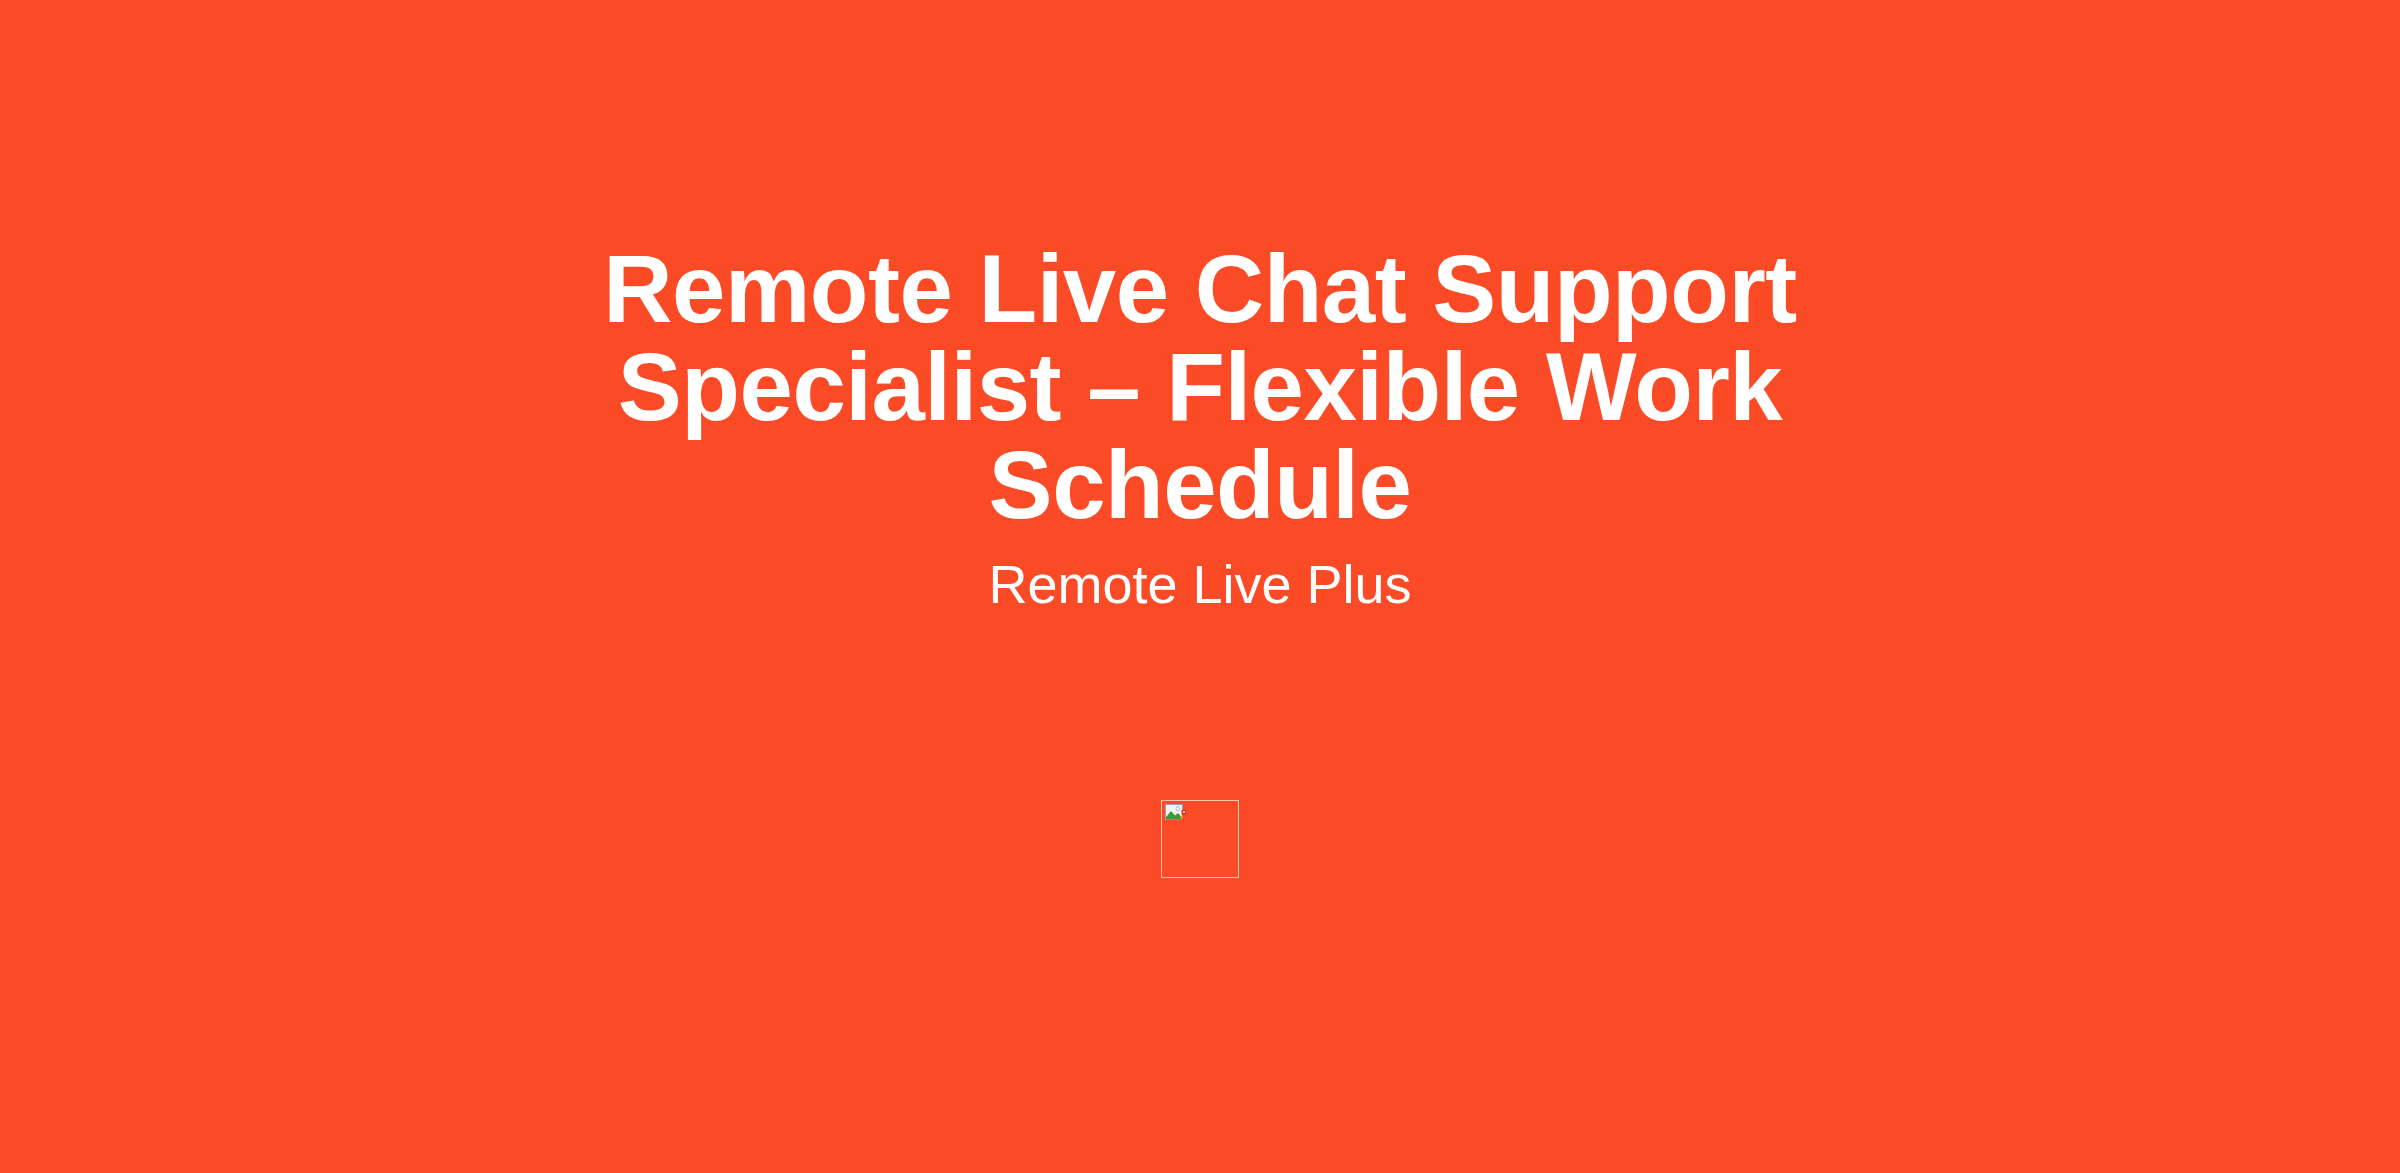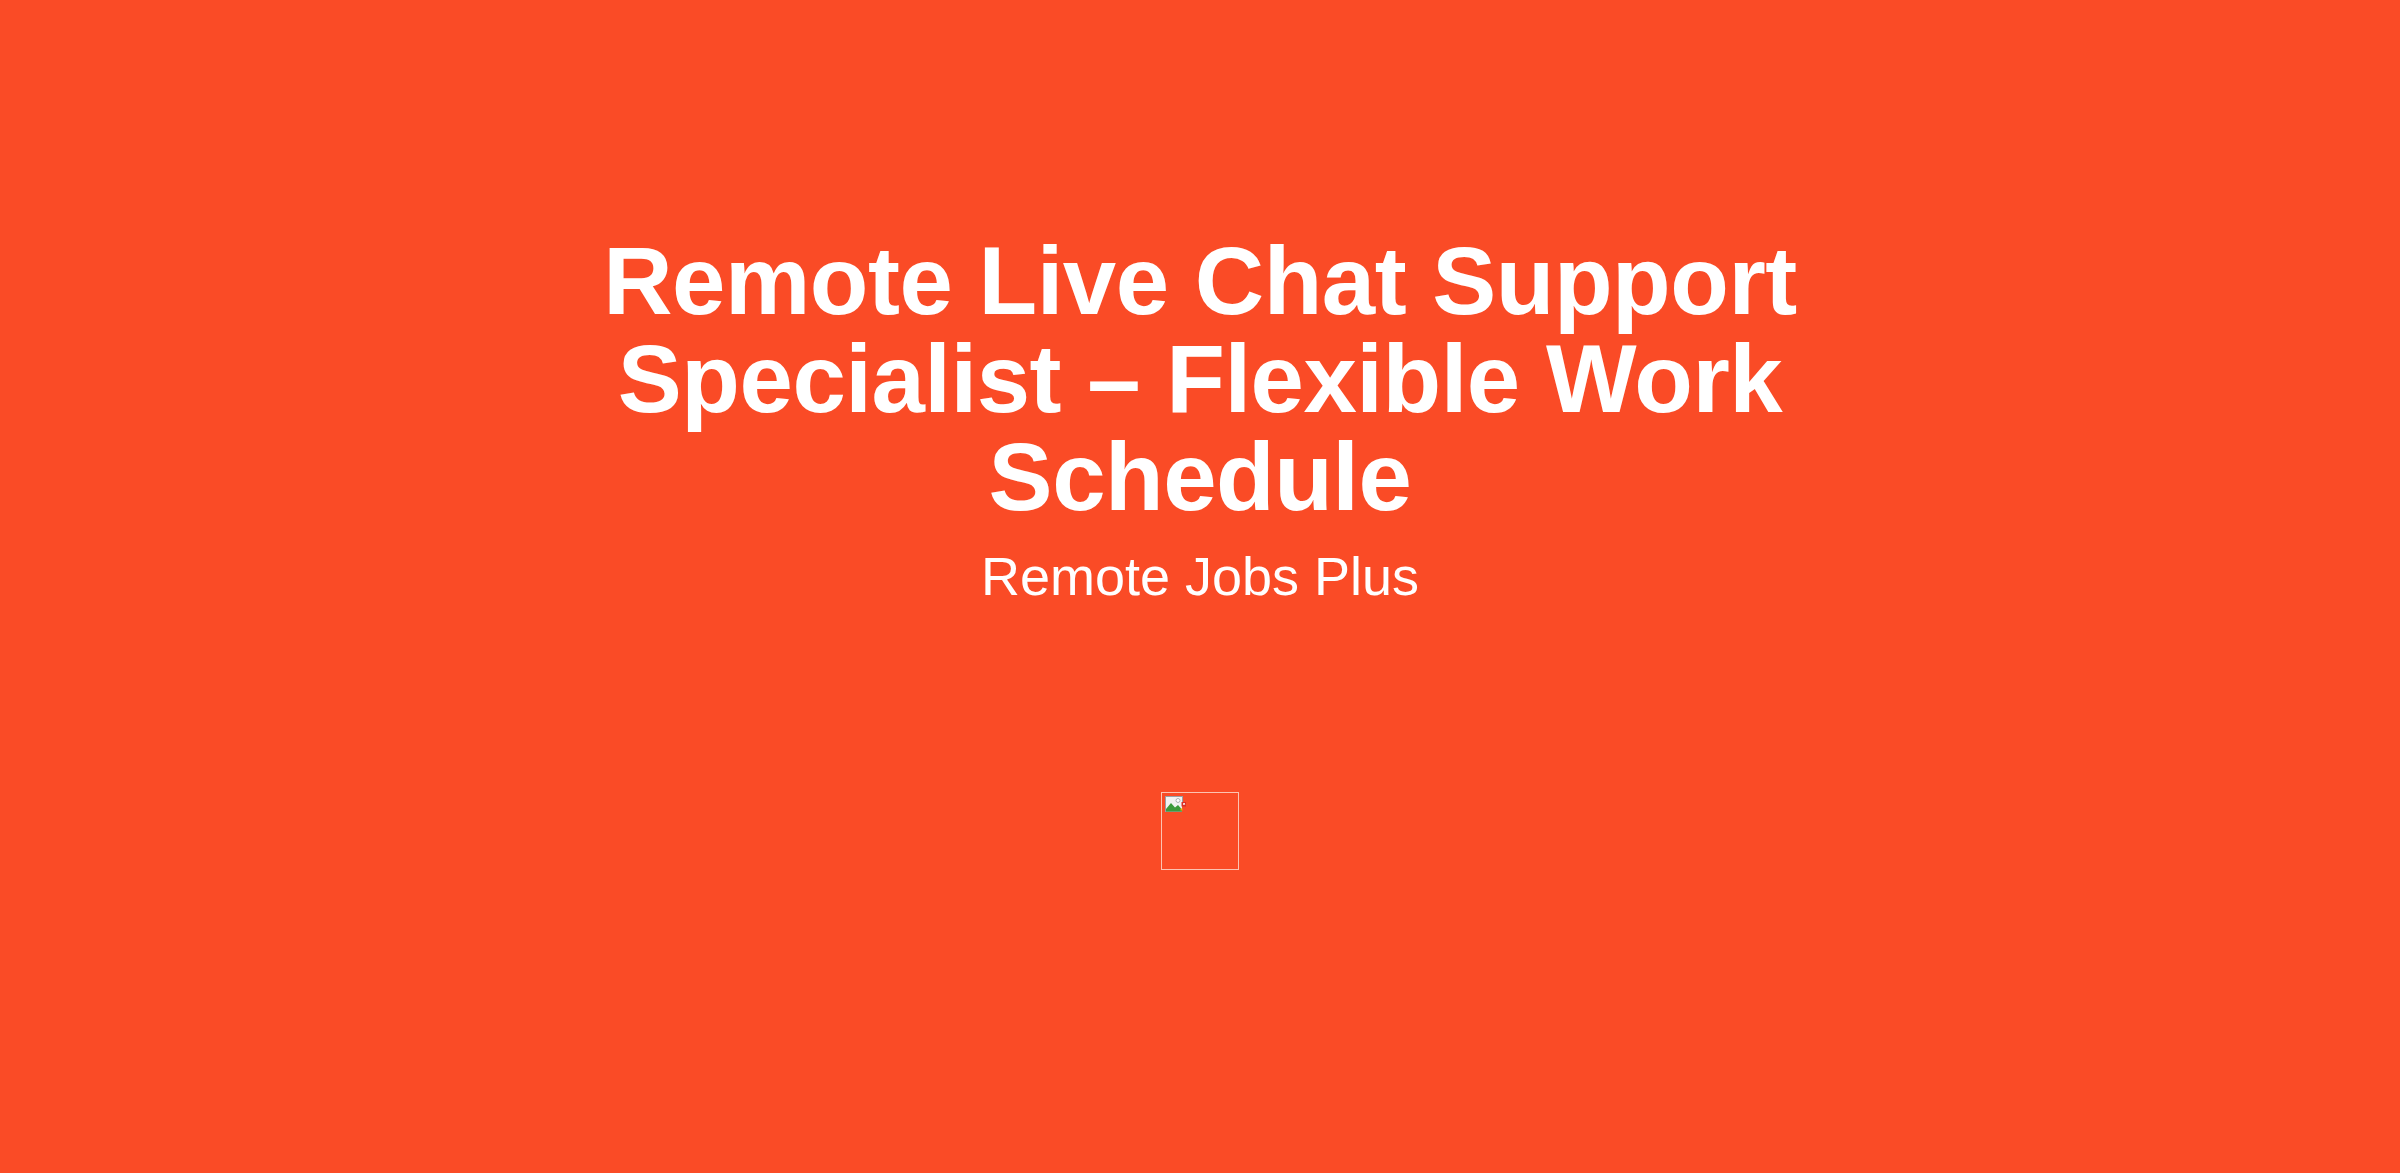--- a/index.html
+++ b/index.html
@@ -16,20 +16,21 @@
 
   .page {
     position: relative;
     width: 2400px;
     height: 869px;
     background: #FA4B26;
     box-sizing: border-box;
     display: flex;
     flex-direction: column;
     align-items: center;
+    margin-top: 8px;
   }
 
   .hero {
     width: 1460px;
     margin: 0 auto;
     text-align: center;
     padding-top: 232px;
     box-sizing: border-box;
   }
 
@@ -83,21 +84,21 @@
     display: block;
   }
 </style>
 </head>
 <body>
 
 <div class="page">
 
   <div class="hero">
     <h1 class="job-title">Remote Live Chat Support Specialist – Flexible Work Schedule</h1>
-    <div class="company-name">Remote Jobs Plus</div>
+    <div class="company-name">Remote Live Plus</div>
   </div>
 
   <div class="logo-area">
     <div class="logo-placeholder">
       <svg class="broken-image-icon" viewBox="0 0 24 22" xmlns="http://www.w3.org/2000/svg">
         <rect x="0.5" y="0.5" width="17" height="15" fill="#F2F2F2" stroke="#9AA0A6" stroke-width="1"></rect>
         <path d="M1 13 L6 7 L10 11.5 L13 9 L17 13.5 L17 15.5 L1 15.5 Z" fill="#3C9A3C"></path>
         <circle cx="13" cy="4.5" r="2" fill="#FFFFFF" stroke="#9AA0A6" stroke-width="0.8"></circle>
         <path d="M17 8 L23 8 L23 21 L17 21 Z" fill="#FA4B26"></path>
         <path d="M16.5 6 L21 6 L21 10.5 L16.5 10.5 Z" fill="#D93025"></path>

